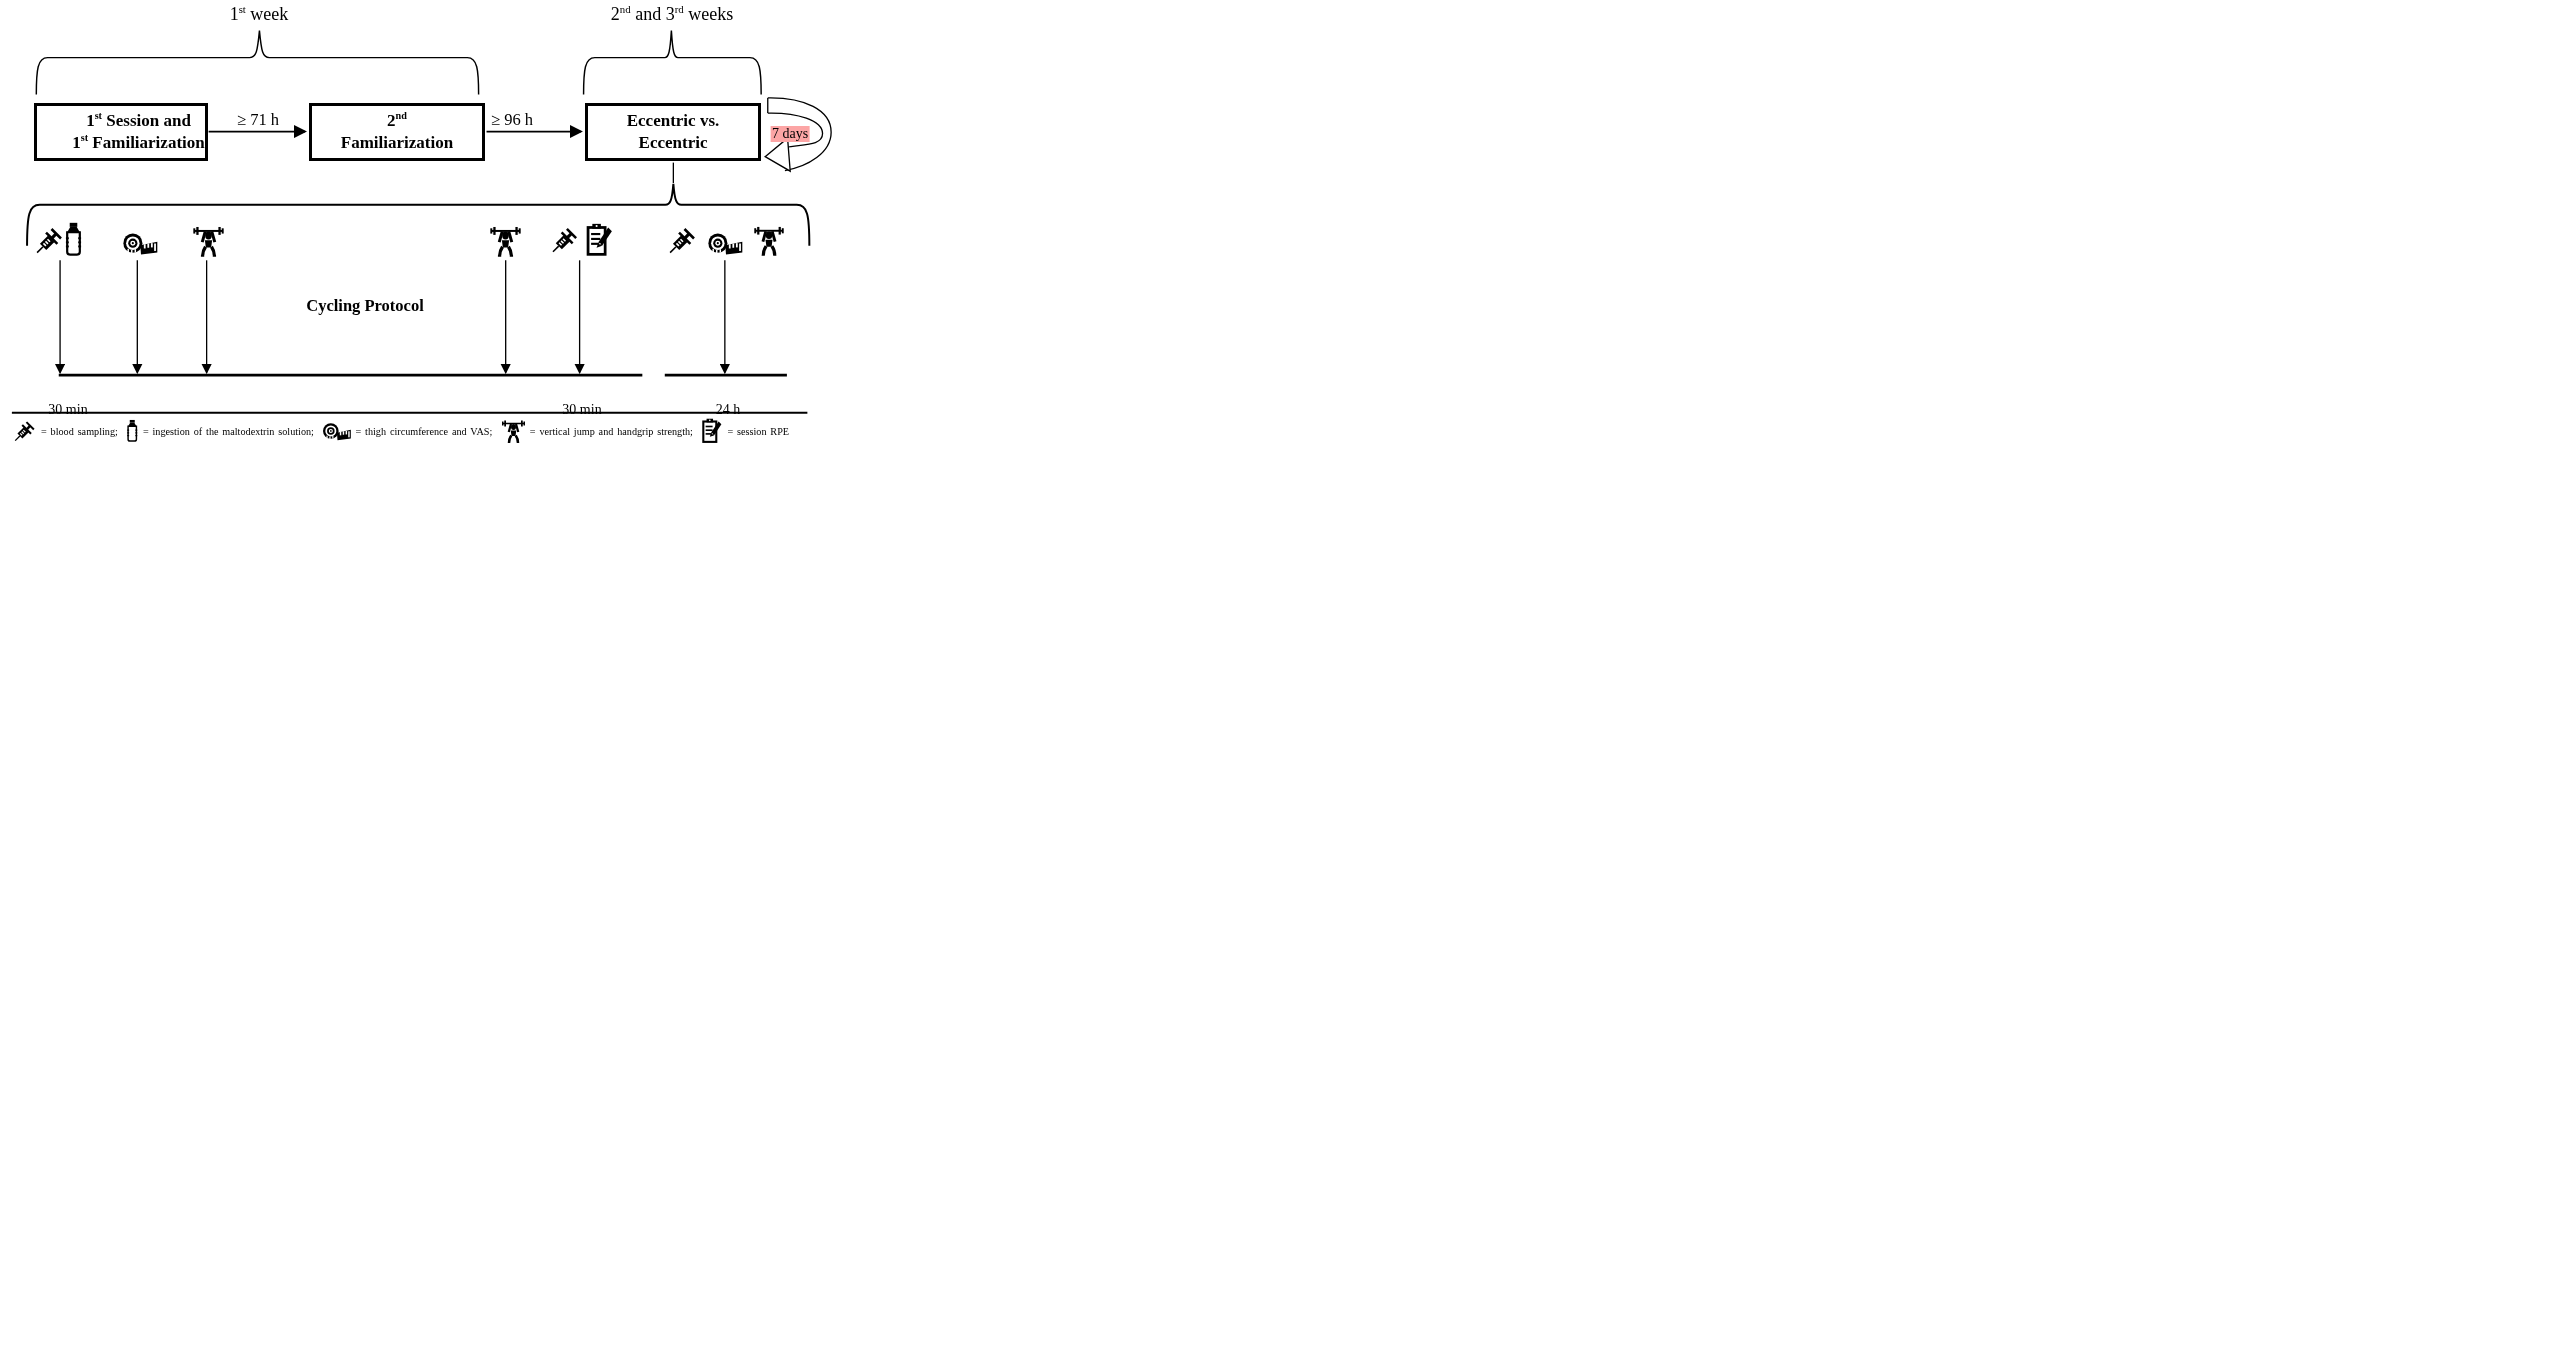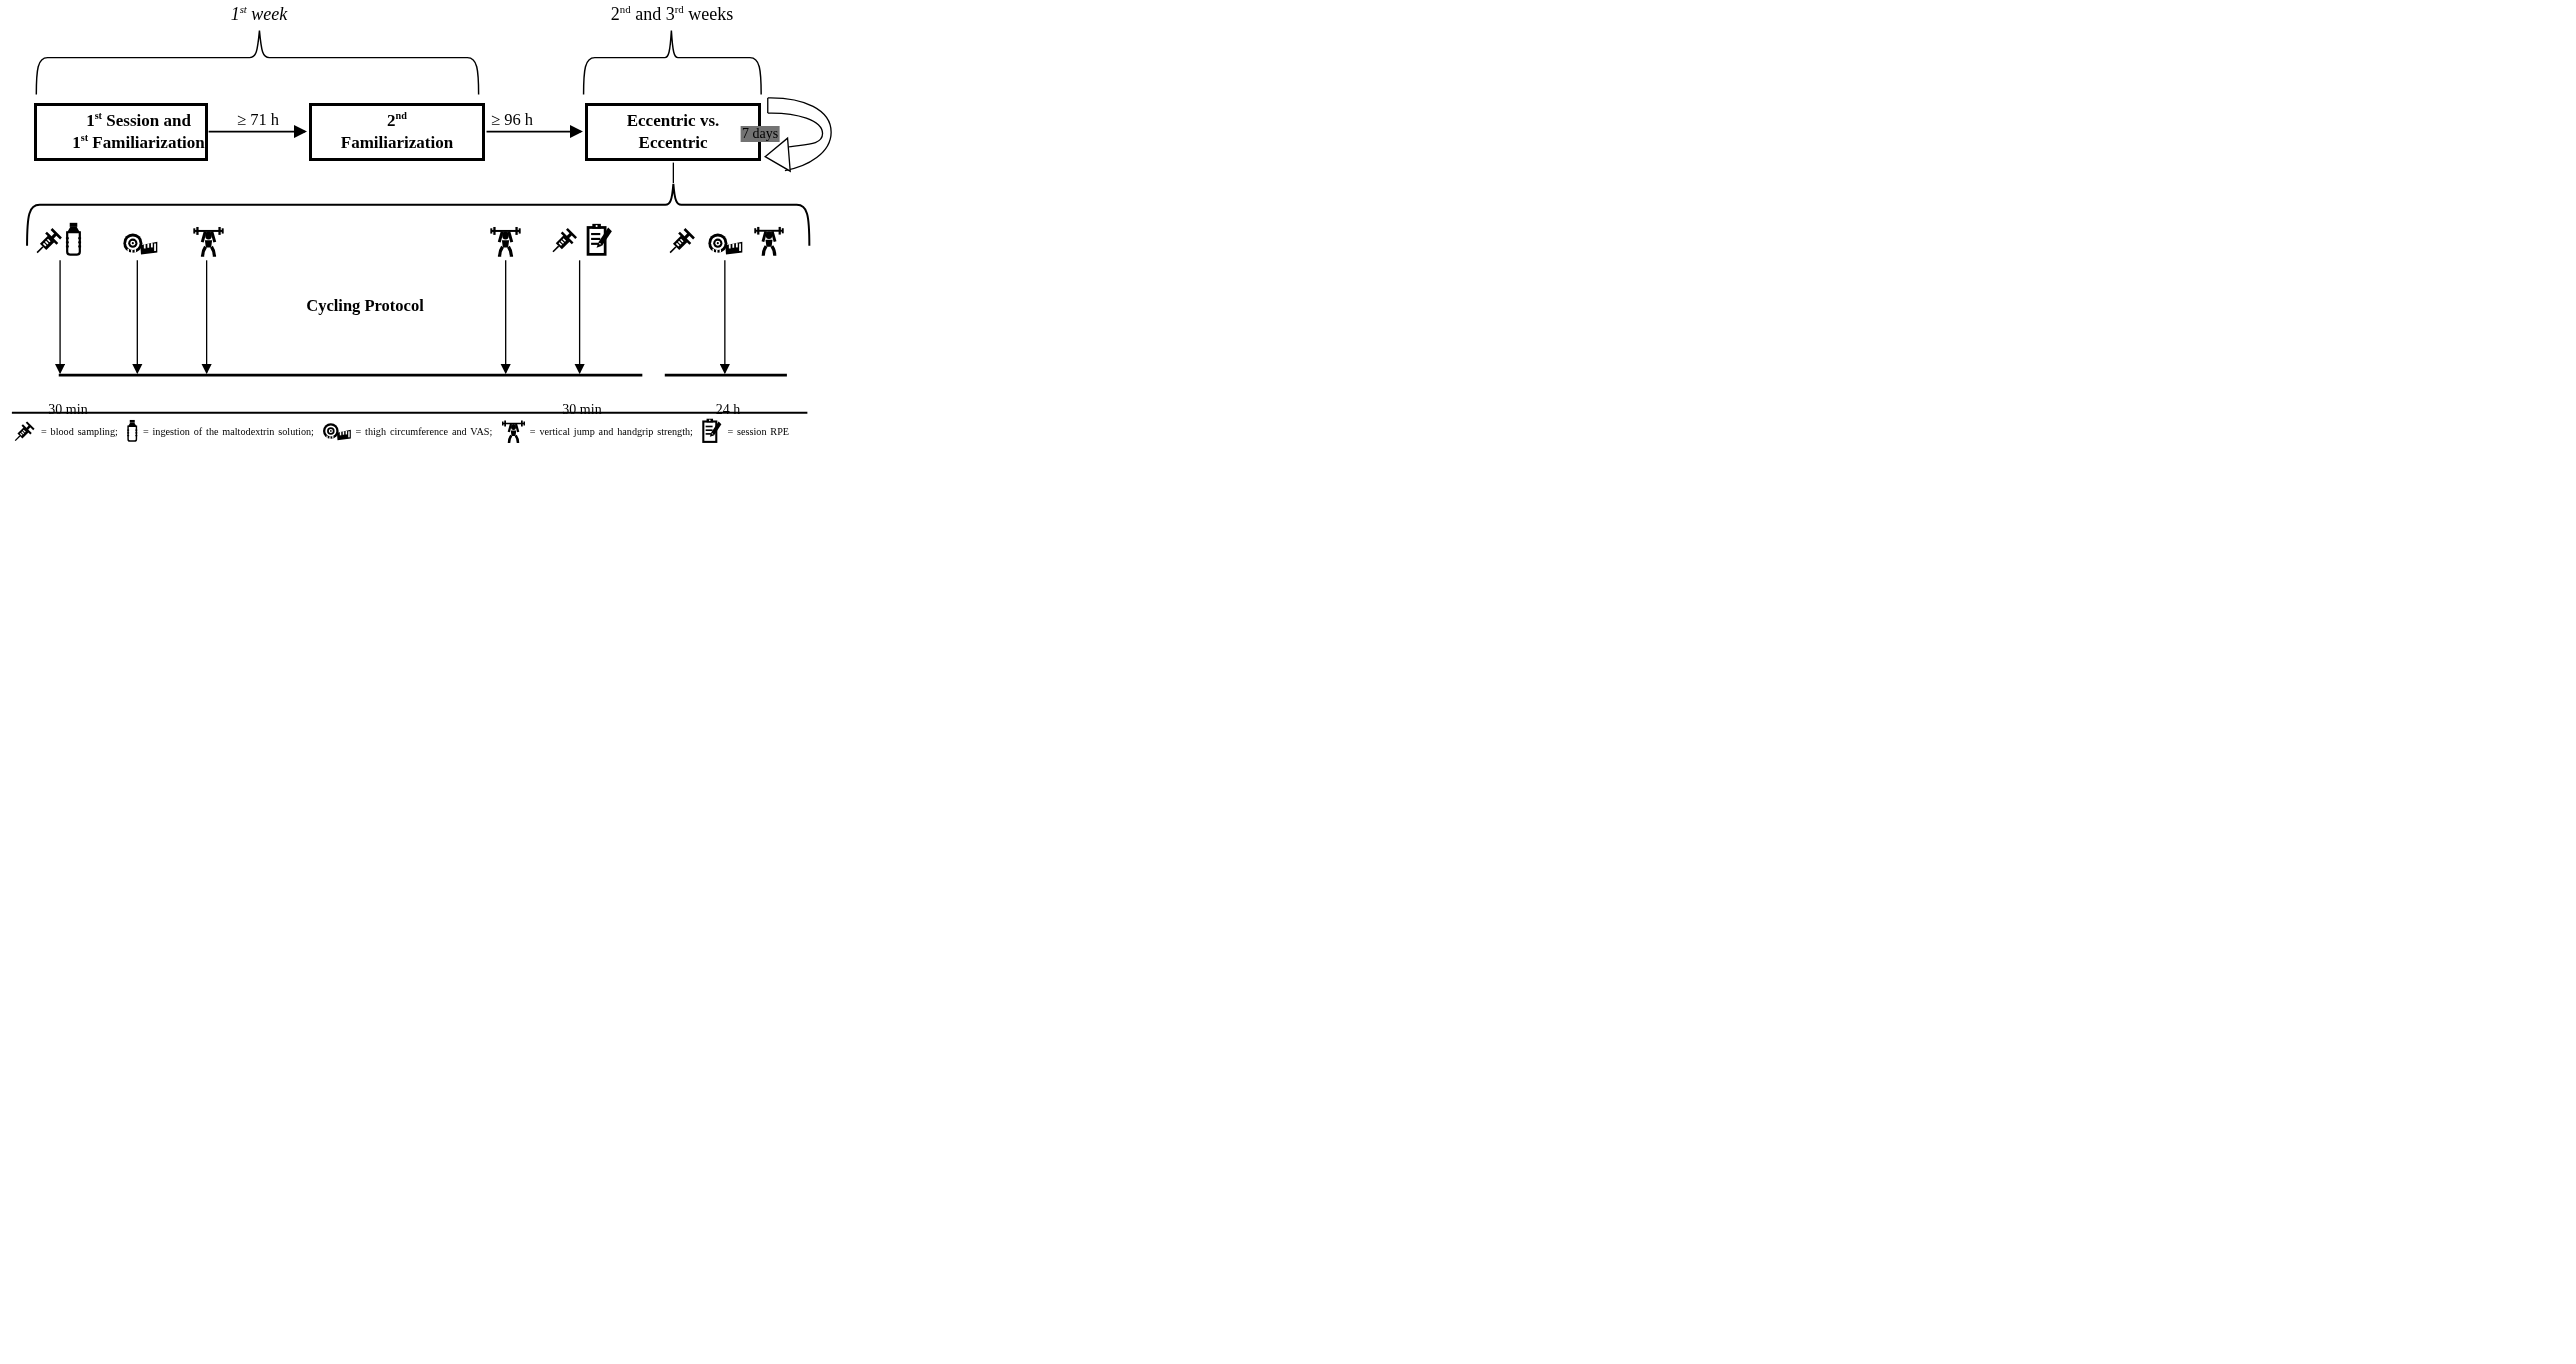--- a/index.html
+++ b/index.html
@@ -14,21 +14,21 @@
   .session-box{box-sizing:border-box;border:3.3px solid #000;background:#fff;
                display:flex;flex-direction:column;justify-content:center;
                text-align:center;font-weight:bold;font-size:17px;line-height:1.32;
                top:103px;height:58px;}
   .cyc-title{font-size:16.5px;font-weight:bold;top:296px;}
   .cyc-box{box-sizing:border-box;border:1.3px solid #000;background:#fff;
            left:226px;top:314px;width:277px;height:61px;
            display:flex;flex-direction:column;justify-content:center;
            text-align:center;font-size:14px;line-height:1.34;word-spacing:1.3px;}
   .tl-label{font-size:14px;top:402px;}
-  .loop-label{font-size:14px;top:126px;left:760px;background:#737373;padding:0 1.3px;}
+  .loop-label{font-size:14px;top:126px;left:790px;background:#fca5a5;padding:0 1.3px;}
   .legend-row{left:12px;top:416px;width:825px;height:30px;display:flex;align-items:center;}
   .lg-item{display:flex;align-items:center;margin-right:8.6px;white-space:nowrap;}
   .lg-item svg{margin-right:4px;flex:none;}
   .lg-text{font-size:10.2px;word-spacing:1.3px;}
   .overlay{position:absolute;left:0;top:0;pointer-events:none;}
   .icon{position:absolute;}
 </style>
 </head>
 <body>
 
@@ -131,21 +131,21 @@
     <line x1="766" y1="394" x2="766" y2="564" stroke="#000" stroke-width="2" marker-end="url(#ah)"></line>
     <line x1="878" y1="394" x2="878" y2="564" stroke="#000" stroke-width="2" marker-end="url(#ah)"></line>
     <line x1="1098" y1="394" x2="1098" y2="564" stroke="#000" stroke-width="2" marker-end="url(#ah)"></line>
 
     <line x1="89" y1="568" x2="973" y2="568" stroke="#000" stroke-width="4"></line>
     <line x1="1007" y1="568" x2="1192" y2="568" stroke="#000" stroke-width="4"></line>
 
     <line x1="18" y1="625" x2="1223" y2="625" stroke="#000" stroke-width="3"></line>
   </svg>
 
-  <div class="abs ctr week-label" style="left:259px;font-style:italic;"><span>1</span><sup>st</sup><span> week</span></div>
+  <div class="abs ctr week-label" style="left:259px;"><span>1</span><sup>st</sup><span> week</span></div>
   <div class="abs ctr week-label" style="left:672px;"><span>2</span><sup>nd</sup><span> and 3</span><sup>rd</sup><span> weeks</span></div>
 
   <div class="abs session-box" style="left:34px;width:174px;padding-left:35px;">
     <div><span>1</span><sup>st</sup><span> Session and</span></div>
     <div><span>1</span><sup>st</sup><span> Familiarization</span></div>
   </div>
   <div class="abs session-box" style="left:309px;width:176px;">
     <div><span>2</span><sup>nd</sup><span></span></div>
     <div>Familiarization</div>
   </div>

